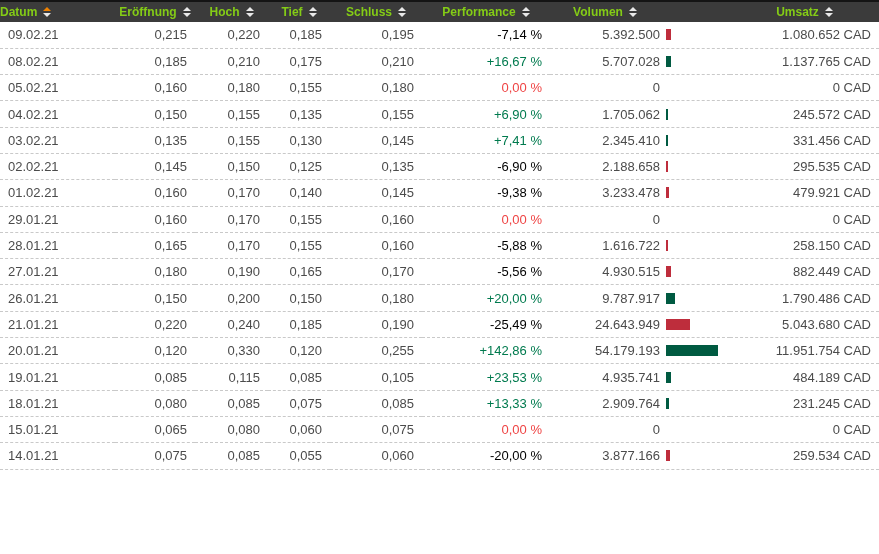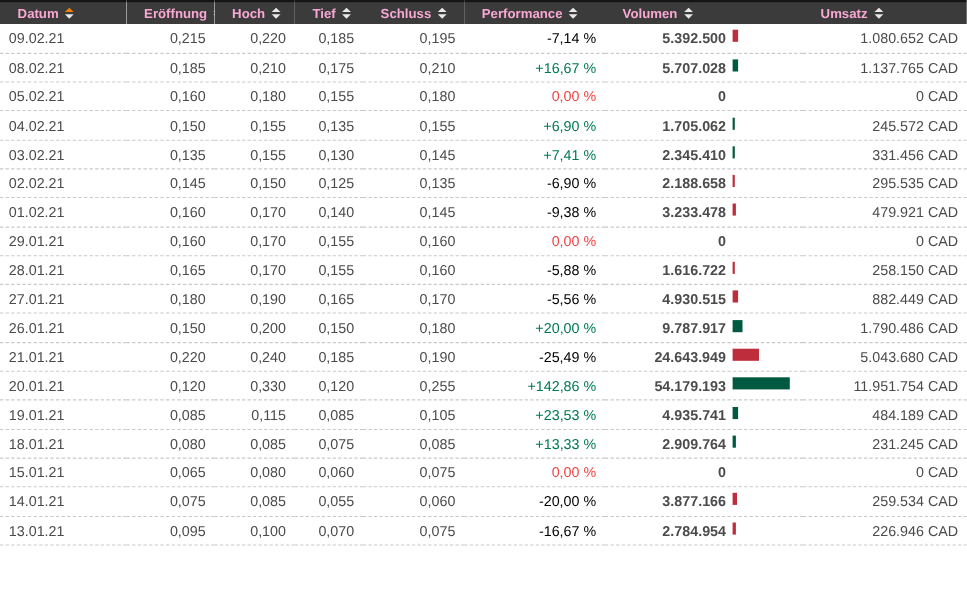--- a/index.html
+++ b/index.html
@@ -24,31 +24,31 @@
   col.c-high  { width: 73px; }
   col.c-low   { width: 62px; }
   col.c-close { width: 92px; }
   col.c-perf  { width: 128px; }
   col.c-vol   { width: 180px; }
   col.c-ums   { width: 149px; }
 
   thead th {
     background: #3b3b3b;
     border-top: 2px solid #141414;
-    color: #f9a8d4;
+    color: #84cc16;
     font-size: 12px;
     font-weight: bold;
     height: 20px;
-    padding: 0 16px;
+    padding: 0 0;
     white-space: nowrap;
     overflow: hidden;
     cursor: pointer;
   }
   th.left { text-align: left; }
-  th.right { text-align: left; }
+  th.right { text-align: center; }
   th.vol-head { padding-right: 70px; }
 
   .sort-icon {
     display: inline-flex;
     flex-direction: column;
     gap: 2px;
     margin-left: 6px;
     vertical-align: middle;
     position: relative;
     top: -1px;
@@ -81,21 +81,21 @@
     vertical-align: middle;
   }
   td.left { text-align: left; }
   td.num { text-align: right; }
 
   td.perf.up   { color: #007a4e; }
   td.perf.down { color: #000000; }
   td.perf.flat { color: #ef4444; }
 
   td.vol-cell { padding-right: 8px; }
-  .vol-inner { display: flex; align-items: flex-start; font-weight: bold; }
+  .vol-inner { display: flex; align-items: center; }
   .vol-num { flex: 1; text-align: right; }
   .vol-bar-wrap {
     width: 56px;
     margin-left: 6px;
     display: inline-flex;
     align-items: center;
   }
   .vol-bar { height: 11px; width: 0; }
   .vol-bar.up   { background: #005a41; }
   .vol-bar.down { background: #be2d3c; }
@@ -450,32 +450,15 @@
     <td class="vol-cell">
       <span class="vol-inner">
         <span class="vol-num">3.877.166</span>
         <span class="vol-bar-wrap">
           <span class="vol-bar down" style="width: 4px;"></span>
         </span>
       </span>
     </td>
     <td class="num">259.534 CAD</td>
   </tr>
-        <tr>
-    <td class="left cell-date">13.01.21</td>
-    <td class="num">0,095</td>
-    <td class="num">0,100</td>
-    <td class="num">0,070</td>
-    <td class="num">0,075</td>
-    <td class="num perf down">-16,67 %</td>
-    <td class="vol-cell">
-      <span class="vol-inner">
-        <span class="vol-num">2.784.954</span>
-        <span class="vol-bar-wrap">
-          <span class="vol-bar down" style="width: 3px;"></span>
-        </span>
-      </span>
-    </td>
-    <td class="num">226.946 CAD</td>
-  </tr>
       </tbody>
   </table>
 </div>
 
 </body></html>

